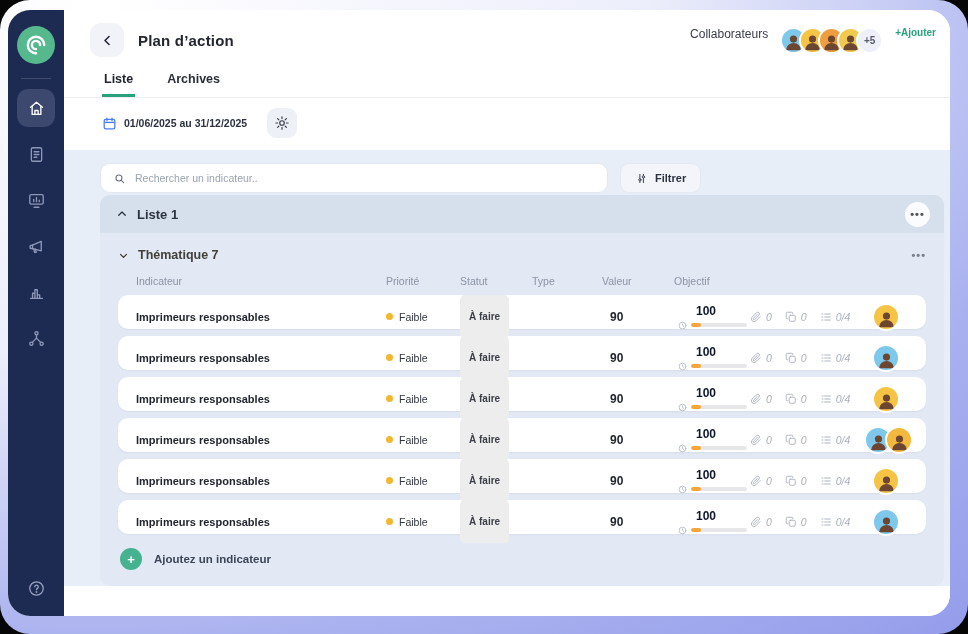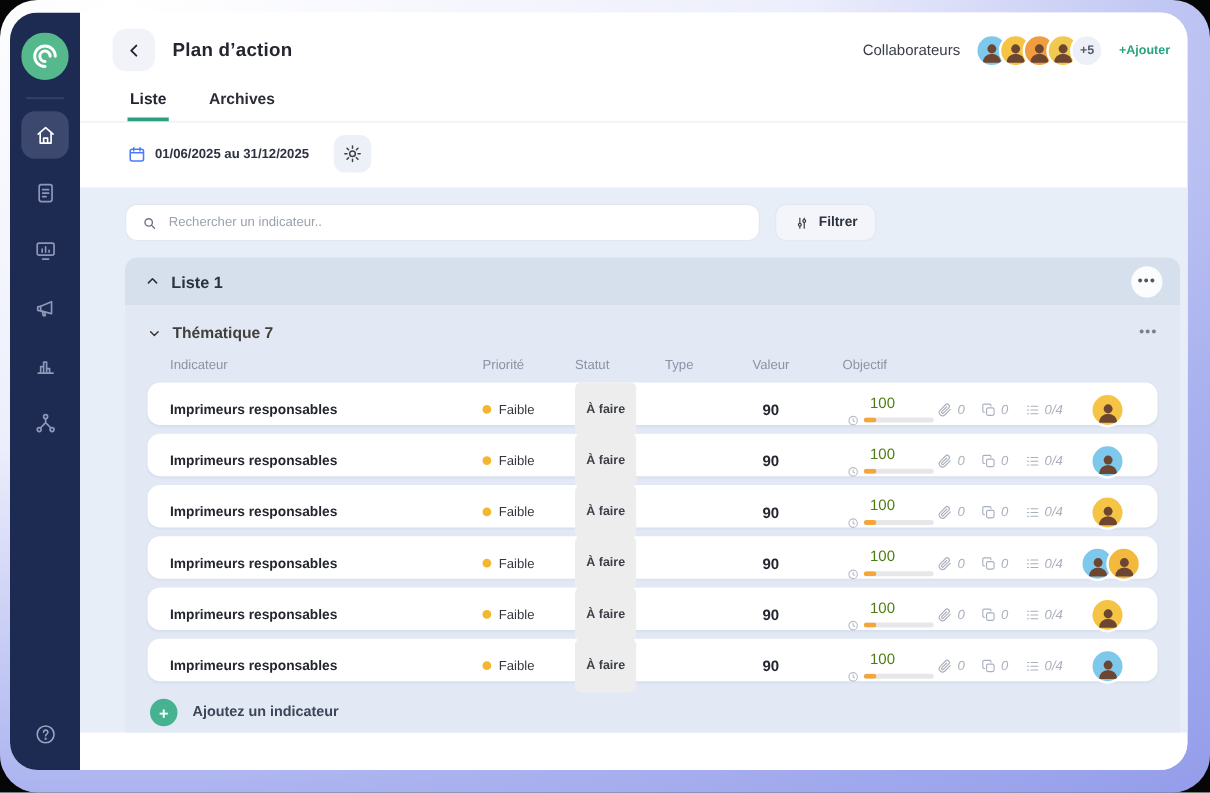--- a/index.html
+++ b/index.html
@@ -23,21 +23,21 @@
   .help { margin-top:auto; color:#9aa3c0; cursor:pointer; }
   .help svg { width:19px; height:19px; }
 
   
   .main { flex:1; display:flex; flex-direction:column; background:#fff; padding-bottom:30px; min-width:0; }
   .topbar { display:flex; align-items:center; padding:13px 14px 7px 26px; }
   .back { width:34px; height:34px; border-radius:11px; background:#f1f3f9; border:none; display:flex;
     align-items:center; justify-content:center; color:#1d2233; cursor:pointer; flex:none; }
   .back svg { width:15px; height:15px; }
   .page-title { font-size:15px; font-weight:700; color:#23262f; margin-left:14px; letter-spacing:.2px; }
-  .collab { margin-left:auto; display:flex; align-items:center; }
+  .collab { margin-left:auto; display:flex; }
   .collab-label { font-size:12px; color:#3a3d49; margin-right:12px; }
   .avatars { display:flex; align-items:center; }
   .avatar { width:27px; height:27px; border-radius:50%; border:2px solid #fff; overflow:hidden; flex:none;
     display:flex; align-items:flex-end; justify-content:center; cursor:pointer; }
   .avatar + .avatar { margin-left:-8px; }
   .avatar svg { width:21px; height:21px; display:block; }
   .avatar.overflow { background:#edf0f8; color:#565b68; font-size:10px; font-weight:700;
     align-items:center; }
   .add-collab { font-size:10px; font-weight:700; color:#29a37e; margin-left:12px; cursor:pointer; text-decoration:none; }
 
@@ -67,21 +67,21 @@
   .search input { border:none; outline:none; flex:1; font-size:10.5px; color:#333; background:transparent;
     font-family:inherit; }
   .search input::placeholder { color:#9aa3b0; }
   .tb-btn { height:30px; border:1px solid #e4e8f1; border-radius:9px; background:#f3f5fa; font-family:inherit;
     font-size:11px; font-weight:700; color:#2e3340; padding:0 14px; cursor:pointer; display:flex;
     align-items:center; gap:7px; }
   .tb-btn svg { width:13px; height:13px; color:#3c404c; }
   .tb-btn.addlist { margin-left:auto; }
   .tb-btn.filter { margin-left:12px; margin-right:2px; }
 
-  .liste { margin-top:13px; }
+  .liste { margin-top:2px; }
   .liste-head { height:38px; background:#d6dfec; border-radius:10px 10px 0 0; display:flex; align-items:center;
     padding:0 14px 0 16px; gap:9px; }
   .liste-head svg { width:12px; height:12px; color:#2c3140; cursor:pointer; }
   .liste-title { font-size:13px; font-weight:700; color:#2c3340; }
   .more-pill { margin-left:auto; width:25px; height:25px; border-radius:50%; border:none; background:#fbfcfe;
     color:#555; font-size:11px; font-weight:700; cursor:pointer; line-height:1; letter-spacing:1px; }
   .liste-body { background:#e2e9f4; border-radius:0 0 10px 10px; padding:8px 18px 16px; }
   .theme-row { height:28px; display:flex; align-items:center; gap:9px; }
   .theme-row svg { width:11px; height:11px; color:#3a3530; cursor:pointer; }
   .theme-title { font-size:12.5px; font-weight:700; color:#43403b; }
@@ -92,21 +92,21 @@
   .cols-head { padding:6px 18px 8px; font-size:10.5px; color:#8b93a5; }
   .row { height:34px; background:#fff; border-radius:10px; margin-bottom:7px; padding:0 18px;
     box-shadow:0 1px 2px rgba(25,38,70,.05); font-size:11px; cursor:pointer; }
   .name { font-size:11px; font-weight:700; color:#23262f; white-space:nowrap; overflow:hidden; }
   .prio { display:flex; align-items:center; gap:6px; color:#33363f; font-size:10.5px; }
   .dot { width:7px; height:7px; border-radius:50%; background:#f3b72f; display:inline-block; }
   .status-badge { justify-self:start; background:#ededee; border-radius:5px; padding:16px 9px;
     font-size:10px; font-weight:700; color:#3c3f47; }
   .value { font-size:12px; font-weight:700; color:#23262f; padding-left:8px; }
   .objective { display:flex; flex-direction:column; align-items:flex-start; gap:3px; padding-left:4px; }
-  .obj-num { font-size:12px; font-weight:400; color:#4d7c0f; margin-left:18px; }
+  .obj-num { font-size:12px; font-weight:700; color:#0f172a; margin-left:18px; }
   .obj-bar { display:flex; align-items:center; gap:4px; }
   .obj-bar svg { width:9px; height:9px; }
   .track { width:56px; height:4px; border-radius:2px; background:#e7e7ea; overflow:hidden; display:block; }
   .fill { display:block; height:100%; background:#f5a63b; border-radius:2px; }
   .meta { display:flex; align-items:center; gap:13px; color:#a9afbc; }
   .meta .m { display:flex; align-items:center; gap:4px; font-size:10.5px; cursor:pointer; }
   .meta svg { width:12px; height:12px; }
   .avcell { display:flex; justify-content:flex-end; padding-right:8px; }
   .avcell .avatar { width:28px; height:28px; }
   .avcell .avatar + .avatar { margin-left:-7px; }

